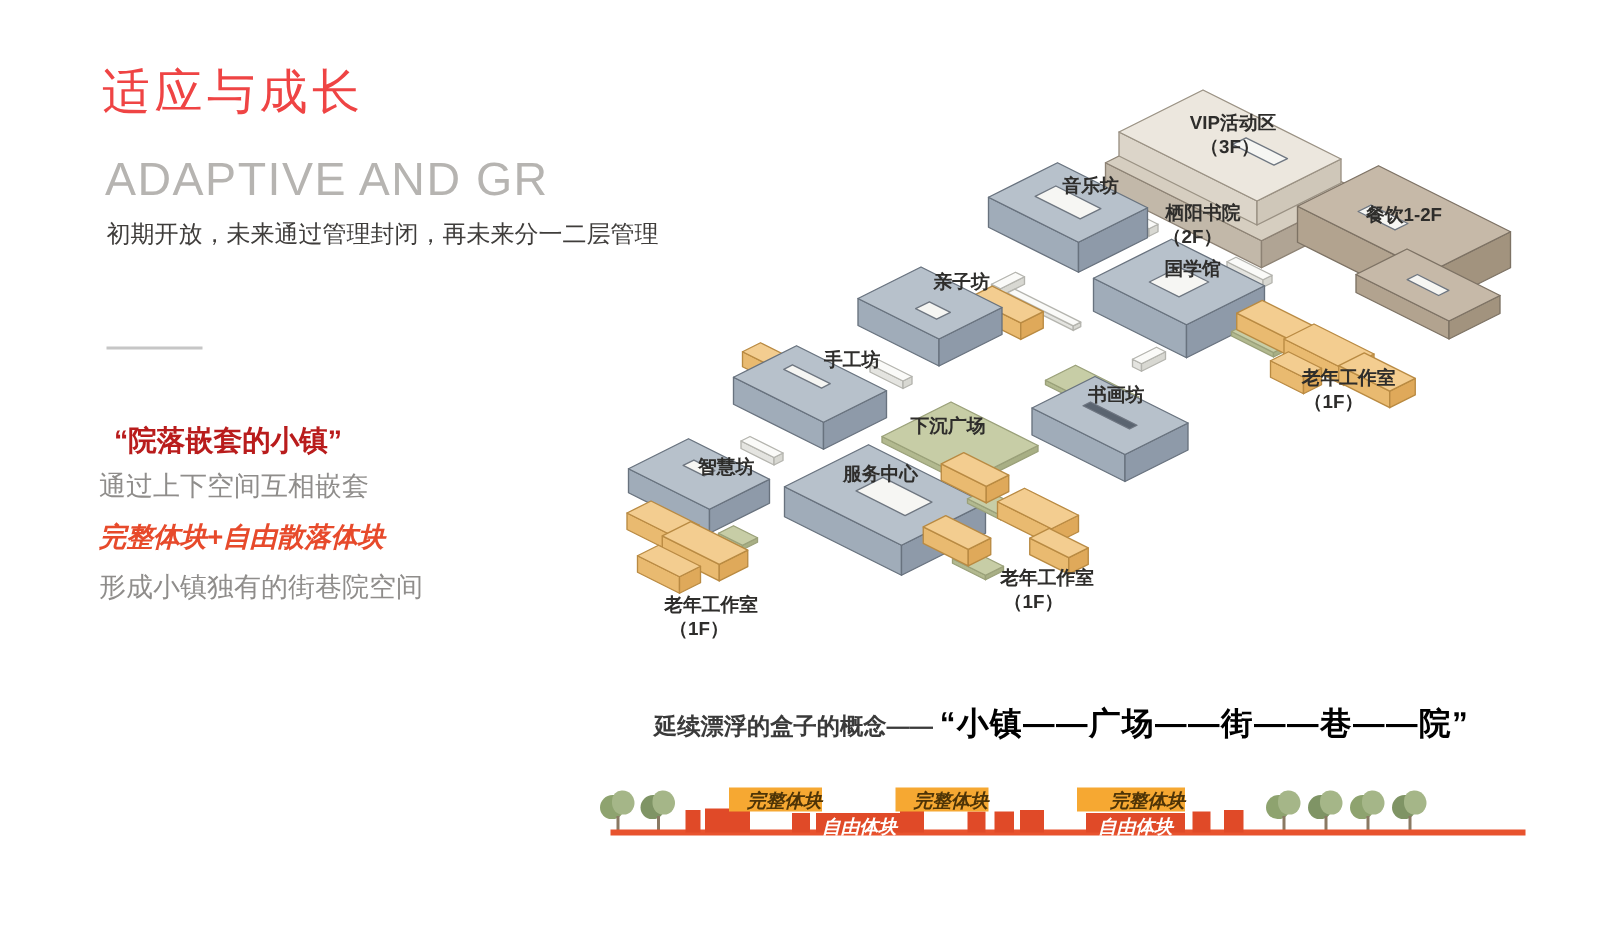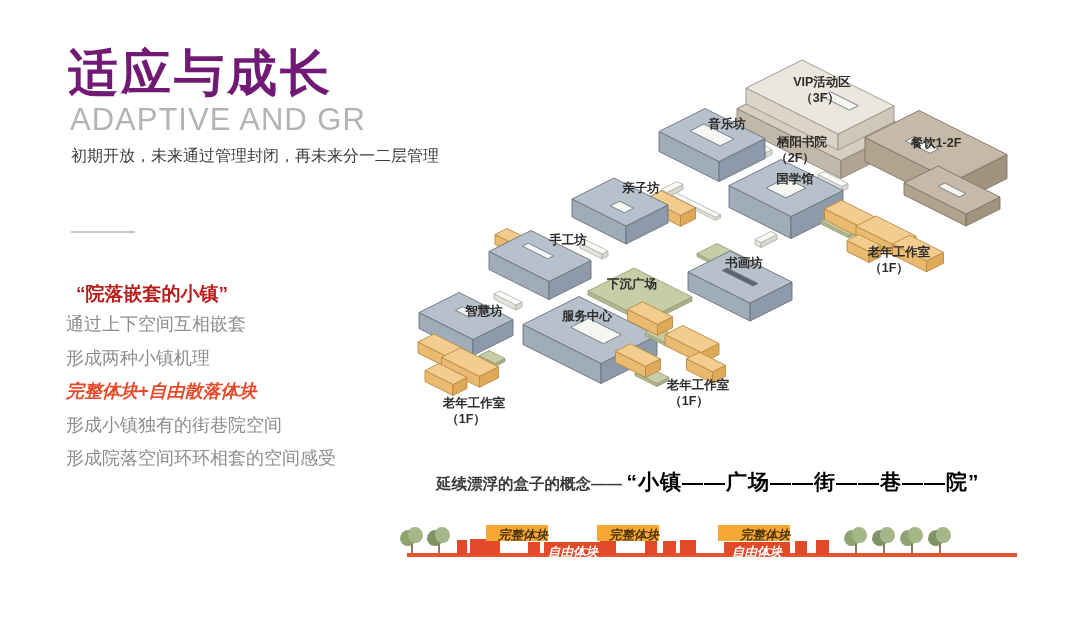--- a/index.html
+++ b/index.html
@@ -1,20 +1,20 @@
 <!DOCTYPE html>
 <html><head>
 <meta charset="utf-8">
 <style>
   html,body{margin:0;padding:0;background:#ffffff;}
   body{width:1080px;height:620px;position:relative;overflow:hidden;
        font-family:"Liberation Sans","DejaVu Sans",sans-serif;color:#3c3c3c;}
   .abs{position:absolute;}
   
-  .title{left:68px;top:40px;font-size:50px;font-weight:700;color:#701a75;letter-spacing:3px;}
+  .title{left:68px;top:40px;font-size:32px;font-weight:400;color:#ef4444;letter-spacing:3px;}
   .subtitle{left:70px;top:102px;font-size:31px;color:#b6b4b1;letter-spacing:1px;}
   .note{left:71px;top:146px;font-size:16px;color:#3f3d3b;}
   .divider{left:71px;top:231px;width:64px;height:2px;background:#c6c6c6;}
   .heading{left:76px;top:281px;font-size:19px;font-weight:bold;color:#b91c1c;}
   .lines{left:66px;top:308px;font-size:18px;line-height:33.5px;color:#8f8d8b;}
   .lines .accent{color:#e74a2b;font-weight:bold;font-style:italic;}
   
   .concept{left:408px;top:468px;white-space:nowrap;}
   .concept .pre{font-size:15.5px;color:#3a3a3a;font-weight:bold;margin-left:28px;}
   .concept .emp{font-size:21px;color:#000000;font-weight:800;letter-spacing:1px;}
@@ -36,24 +36,22 @@
 </head>
 <body>
 
 <div class="abs title">适应与成长</div>
 <div class="abs subtitle">ADAPTIVE AND GR</div>
 <div class="abs note">初期开放，未来通过管理封闭，再未来分一二层管理</div>
 <div class="abs divider"></div>
 <div class="abs heading">“院落嵌套的小镇”</div>
 <div class="abs lines">
   <div>通过上下空间互相嵌套</div>
-  <div>形成两种小镇机理</div>
   <div class="accent">完整体块+自由散落体块</div>
   <div>形成小镇独有的街巷院空间</div>
-  <div>形成院落空间环环相套的空间感受</div>
 </div>
 
 <svg id="axon" width="1080" height="620" viewBox="0 0 1080 620">
     <g>
       <polygon points="737.0,108.5 841.0,160.5 841.0,178.5 737.0,126.5" fill="#c2b8a9" stroke="#8d8274" stroke-width="0.9" stroke-linejoin="round"></polygon>
       <polygon points="907.0,127.5 841.0,160.5 841.0,178.5 907.0,145.5" fill="#b0a494" stroke="#8d8274" stroke-width="0.9" stroke-linejoin="round"></polygon>
       <polygon points="803.0,75.5 907.0,127.5 841.0,160.5 737.0,108.5" fill="#d6cec0" stroke="#8d8274" stroke-width="0.9" stroke-linejoin="round"></polygon>
     </g>
     <g>
       <polygon points="746.0,88.0 838.0,134.0 838.0,150.0 746.0,104.0" fill="#dcd5c9" stroke="#9a9183" stroke-width="0.9" stroke-linejoin="round"></polygon>

